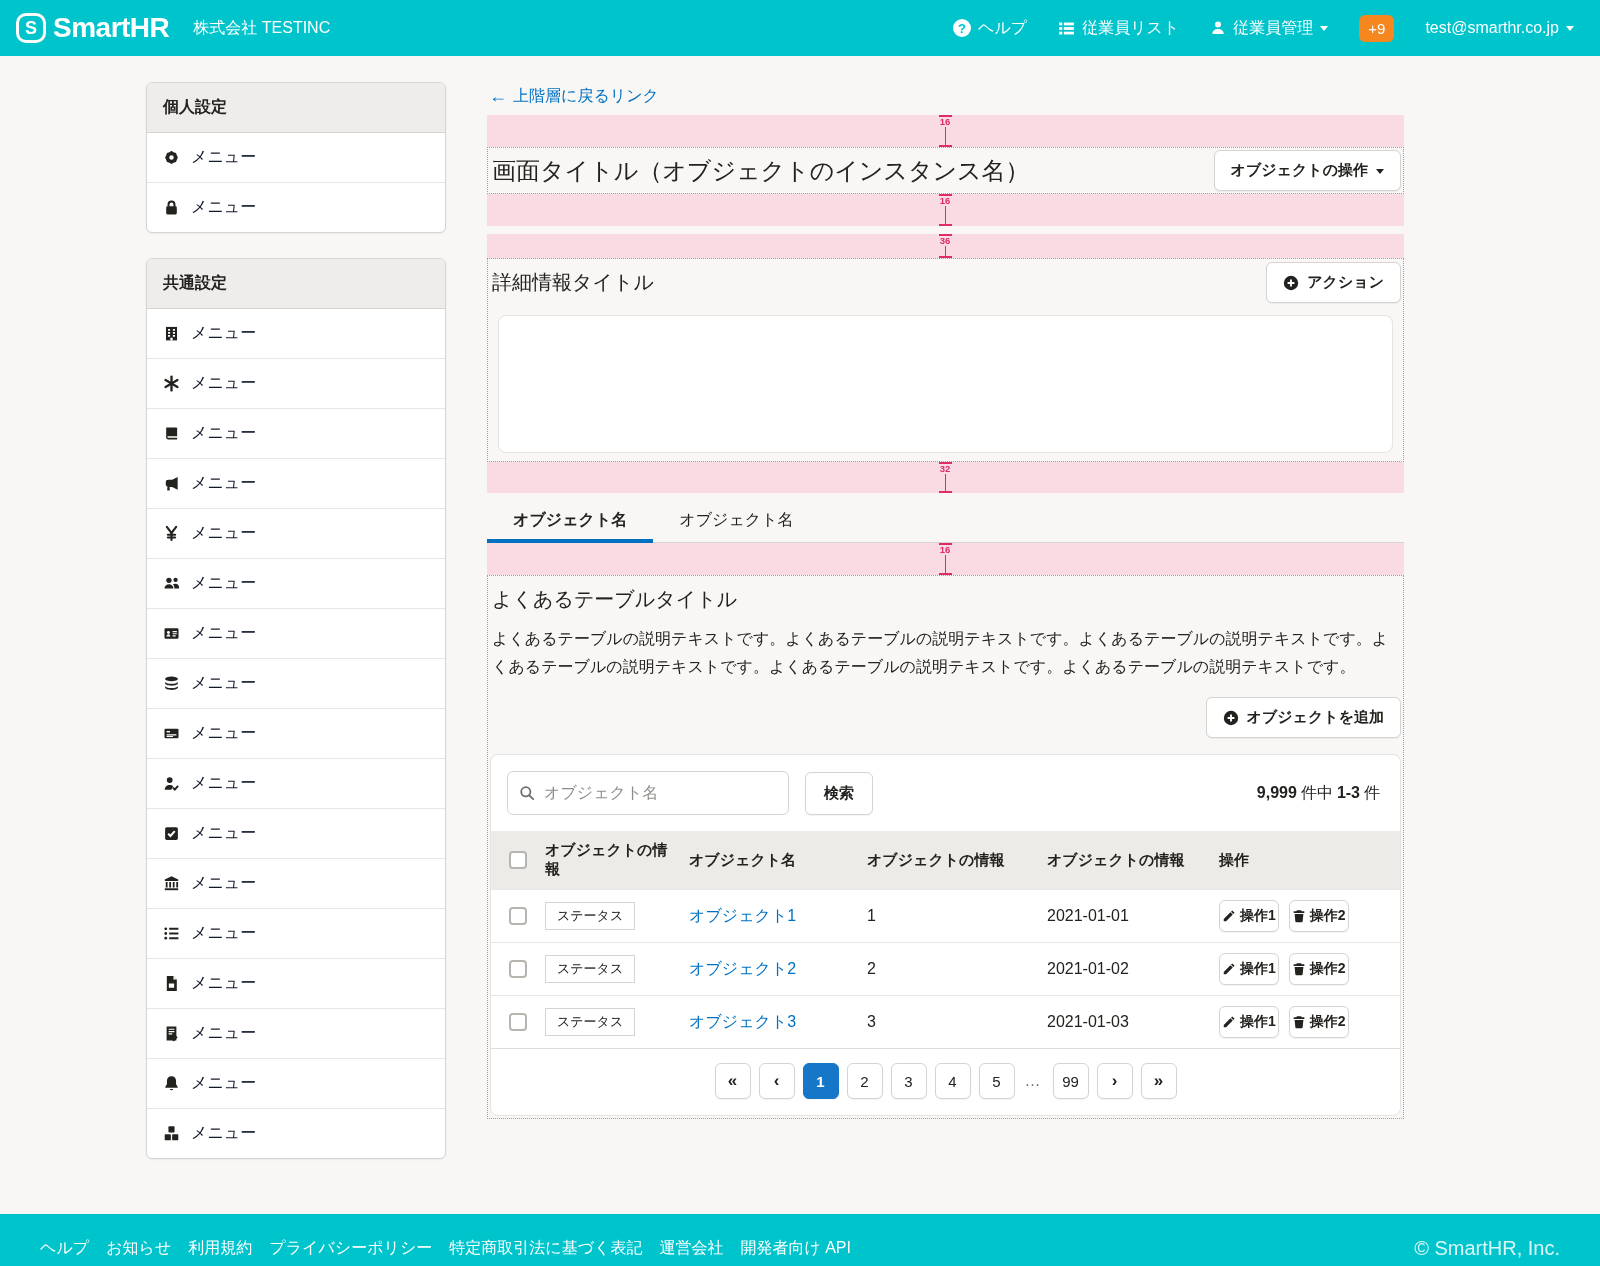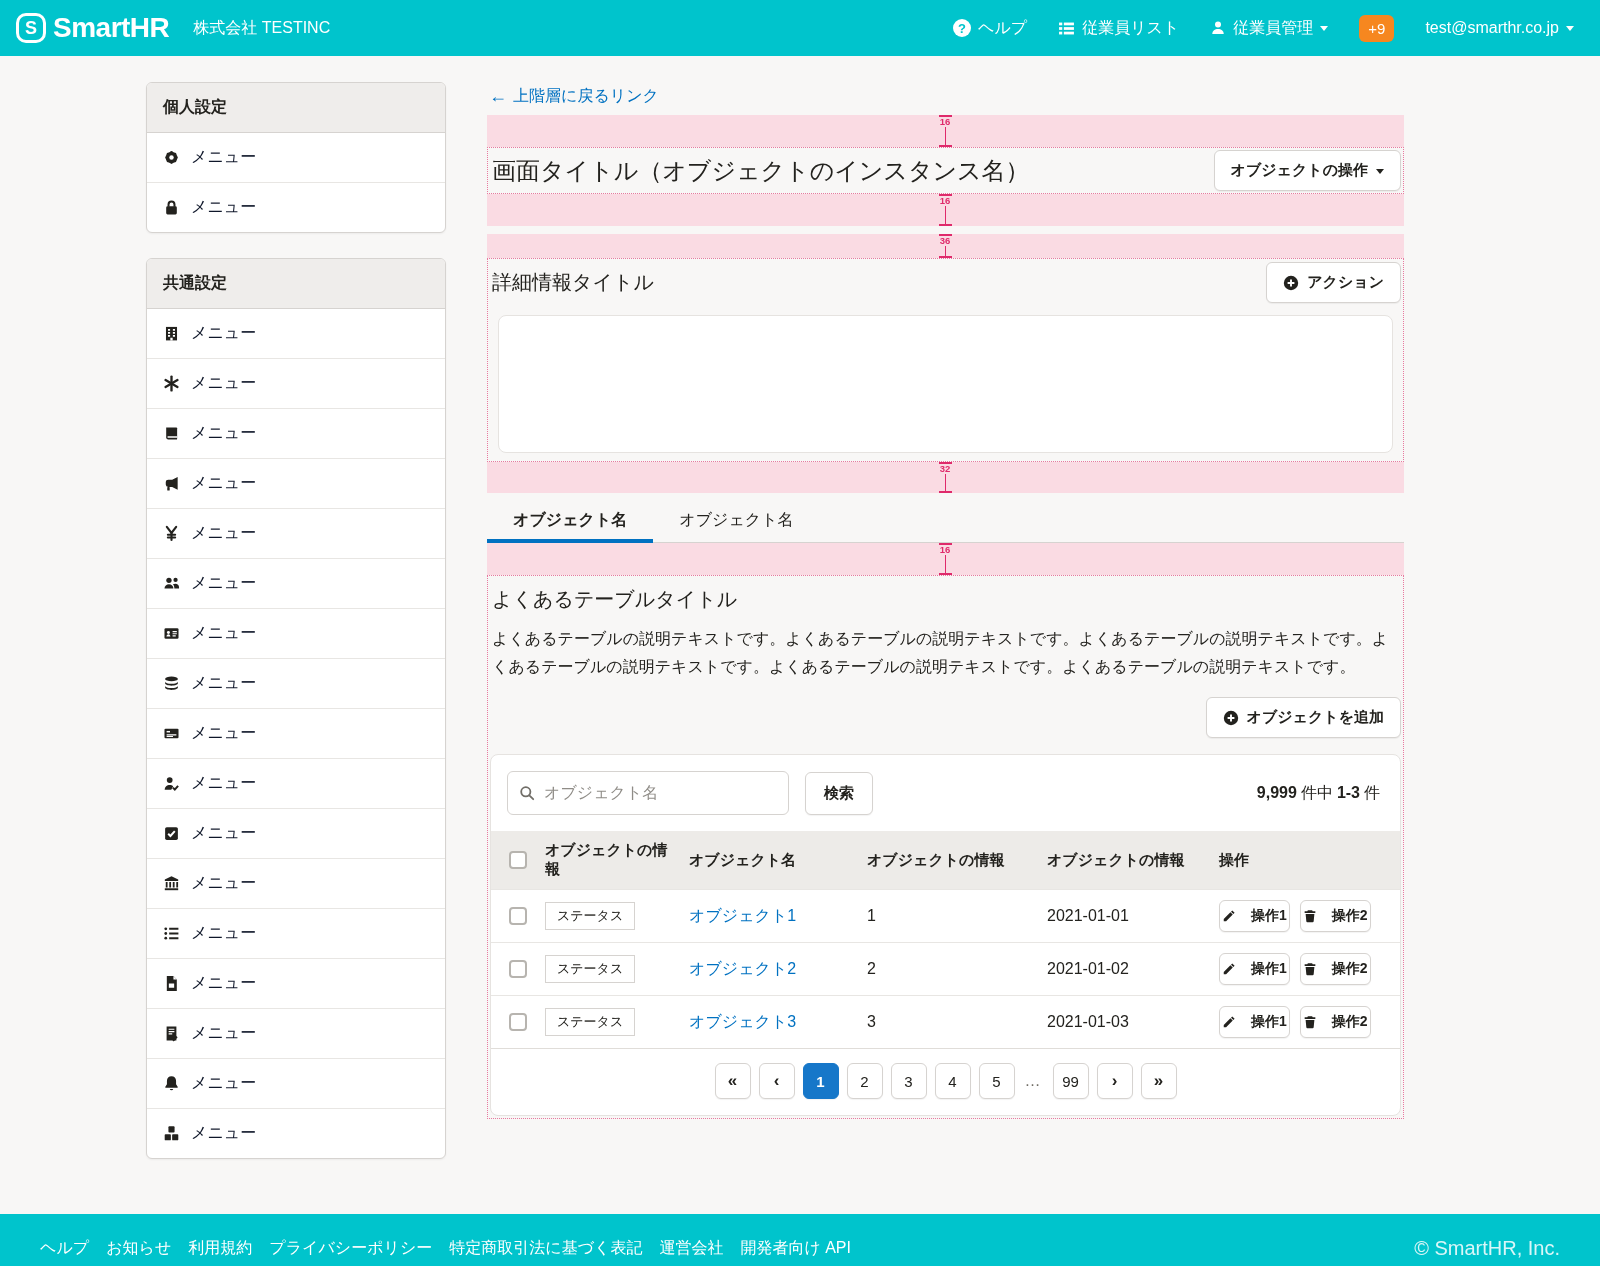--- a/index.html
+++ b/index.html
@@ -86,21 +86,21 @@
 
   table { width:100%; border-collapse:collapse; }
   thead th { background:#edebe8; font-size:15px; font-weight:bold; text-align:left; padding:10px 8px; }
   th.check-col, td.check-col { width:46px; padding-left:18px; }
   th.col-status { width:144px; } th.col-name { width:178px; } th.col-info { width:180px; } th.col-date { width:172px; }
   tbody td { padding:10px 8px; border-top:1px solid #e8e6e3; font-size:16px; }
   .checkbox { width:18px; height:18px; border:2px solid #b7b4af; border-radius:4px; background:#fff; cursor:pointer; }
   .status-badge { display:inline-block; background:#fff; border:1px solid #d6d3d0; border-radius:0; padding:4px 11px; font-size:13px; }
   .cell-link { color:#0071c1; text-decoration:none; cursor:pointer; }
   .ops { display:flex; gap:10px; }
-  .op-btn { padding:6px 2px; font-size:14px; gap:15px; }
+  .op-btn { padding:6px 2px; font-size:14px; gap:4px; }
 
   .pagination { display:flex; align-items:center; justify-content:center; gap:8px; padding:14px 0 16px; border-top:1px solid #e0ddd9; }
   .page-btn { min-width:36px; height:36px; padding:0 8px; display:flex; align-items:center; justify-content:center; background:#fff; border:1px solid #d6d3d0; border-radius:6px; font-size:15px; font-family:inherit; color:#23221e; box-shadow:0 1px 1px rgba(0,0,0,.05); cursor:pointer; }
   .page-btn.chev { font-size:17px; font-weight:bold; }
   .page-btn.active { background:#1677c9; border-color:#1677c9; color:#fff; font-weight:bold; }
   .ellipsis { color:#706d65; letter-spacing:2px; margin:0 2px; }
 
   
   .app-footer { flex:none; height:68px; background:#00c4cc; color:#fff; display:flex; align-items:center; padding:0 40px; }
   .footer-links { display:flex; gap:17px; }

